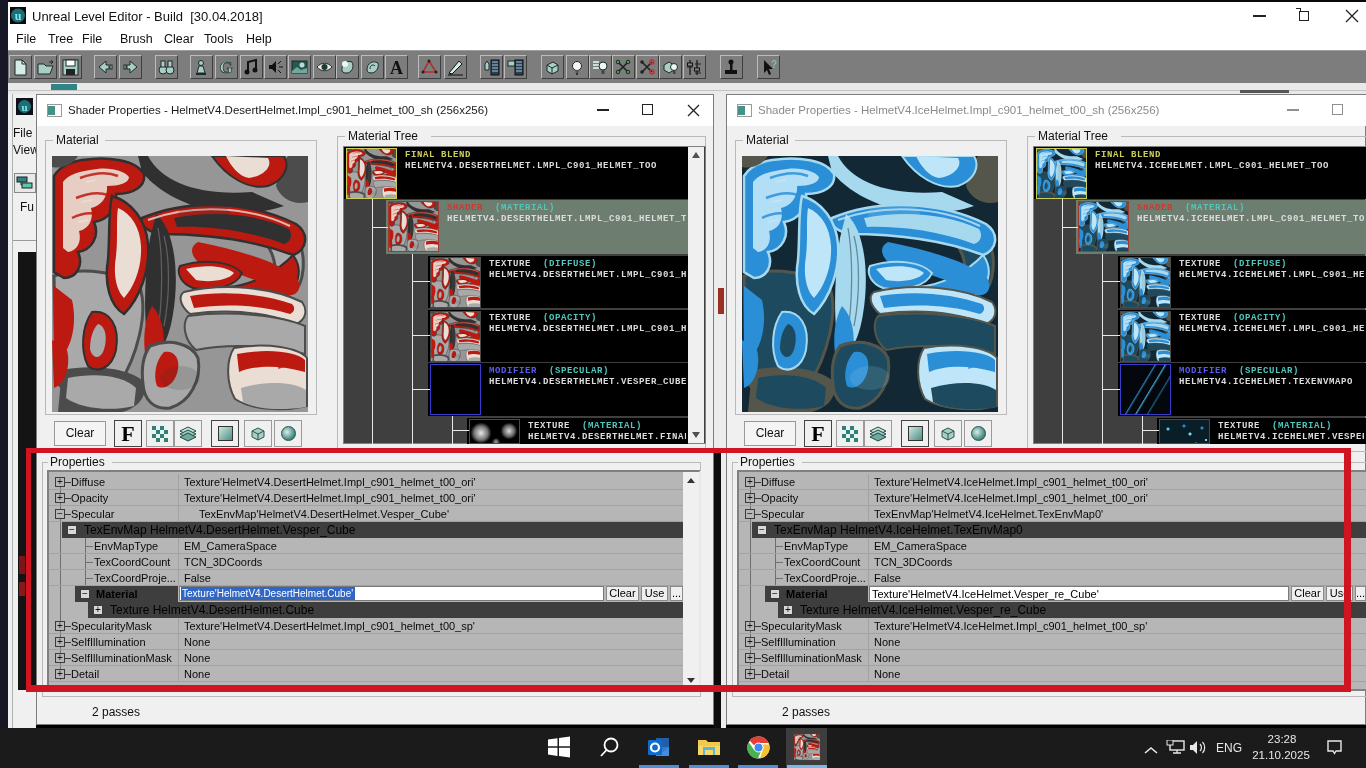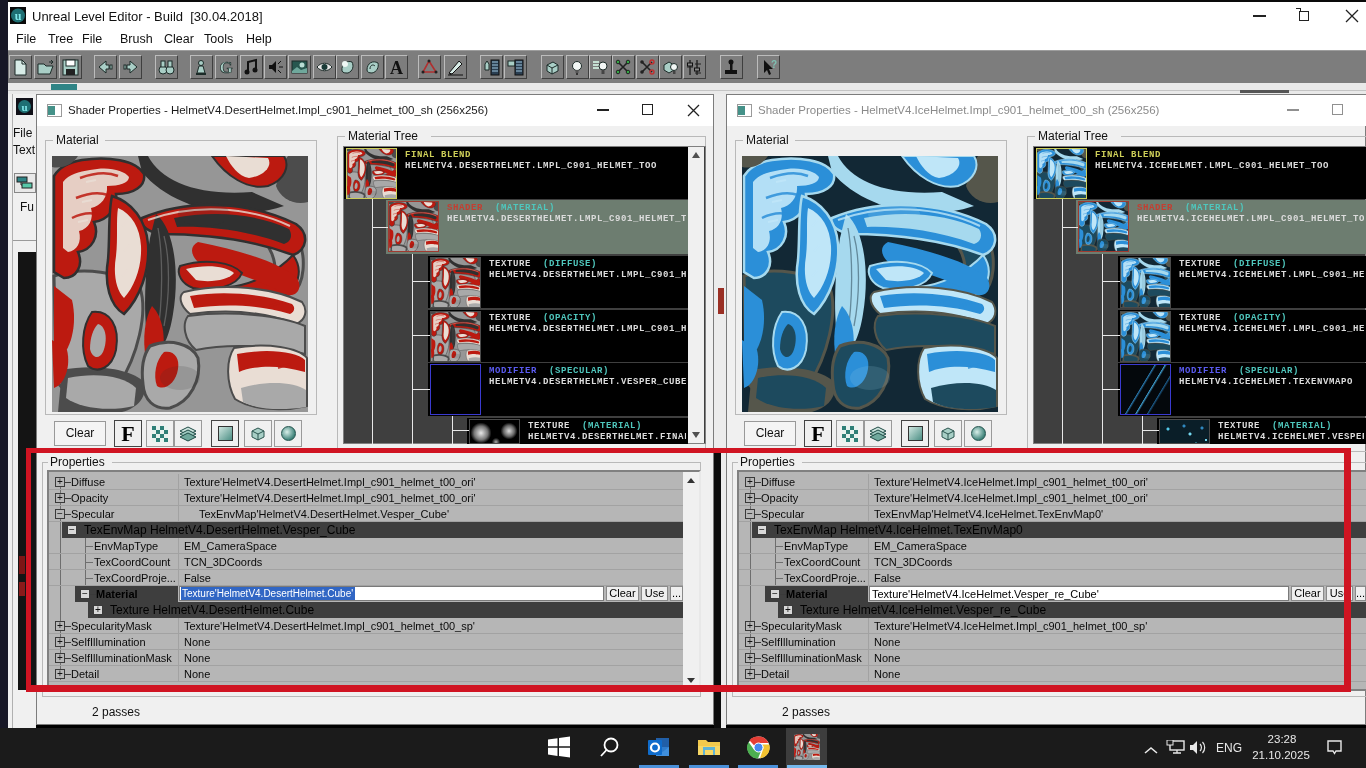--- a/index.html
+++ b/index.html
@@ -322,21 +322,21 @@
 <div style="left:51px;top:84px;width:26px;height:7px;background:#2f8486;"></div>
 <div style="left:8px;top:90px;width:1358px;height:1px;background:#c4c4c4;"></div>
 <div style="left:1240px;top:90px;width:49px;height:3px;background:#555;"></div>
 <div style="left:8px;top:94px;width:28px;height:634px;background:#f0f0f0;"></div>
 <div style="left:12px;top:94px;width:1px;height:634px;background:#b0b0b0;"></div>
 <div style="left:16px;top:98px;width:17px;height:17px;background:#101018;"><svg width="17" height="17">
       <circle cx="8.5" cy="8.5" r="6.5" fill="#1e6f73"></circle>
       <text x="8.5" y="13" text-anchor="middle" font-family="Liberation Serif" font-size="11" font-weight="bold" fill="#7fe8ea">u</text>
     </svg></div>
 <div class="f12" style="left:13px;top:126px;width:24px;height:14px;color:#111;">File</div>
-<div class="f12" style="left:13px;top:143px;width:26px;height:14px;color:#111;overflow:hidden;">Text</div>
+<div class="f12" style="left:13px;top:143px;width:26px;height:14px;color:#111;overflow:hidden;">View</div>
 <div style="left:14px;top:173px;width:22px;height:20px;border:1px solid #888;background:#e8e8e8;"><svg width="20" height="18">
       <rect x="2" y="3" width="10" height="5" fill="#2f8486" stroke="#222"></rect>
       <rect x="7" y="9" width="10" height="5" fill="#57c7a8" stroke="#222"></rect>
       <path d="M6 8 v3 h1" stroke="#222" fill="none"></path>
     </svg></div>
 <div class="f12" style="left:20px;top:200px;width:16px;height:14px;color:#111;">Fu</div>
 <div style="left:13px;top:240px;width:23px;height:1px;background:#9a9a9a;"></div>
 <div style="left:18px;top:252px;width:18px;height:438px;background:#141414;"></div>
 <div style="left:19px;top:556px;width:6px;height:18px;background:#7d1515;"></div>
 <div style="left:19px;top:582px;width:6px;height:14px;background:#8a1a1a;"></div>

